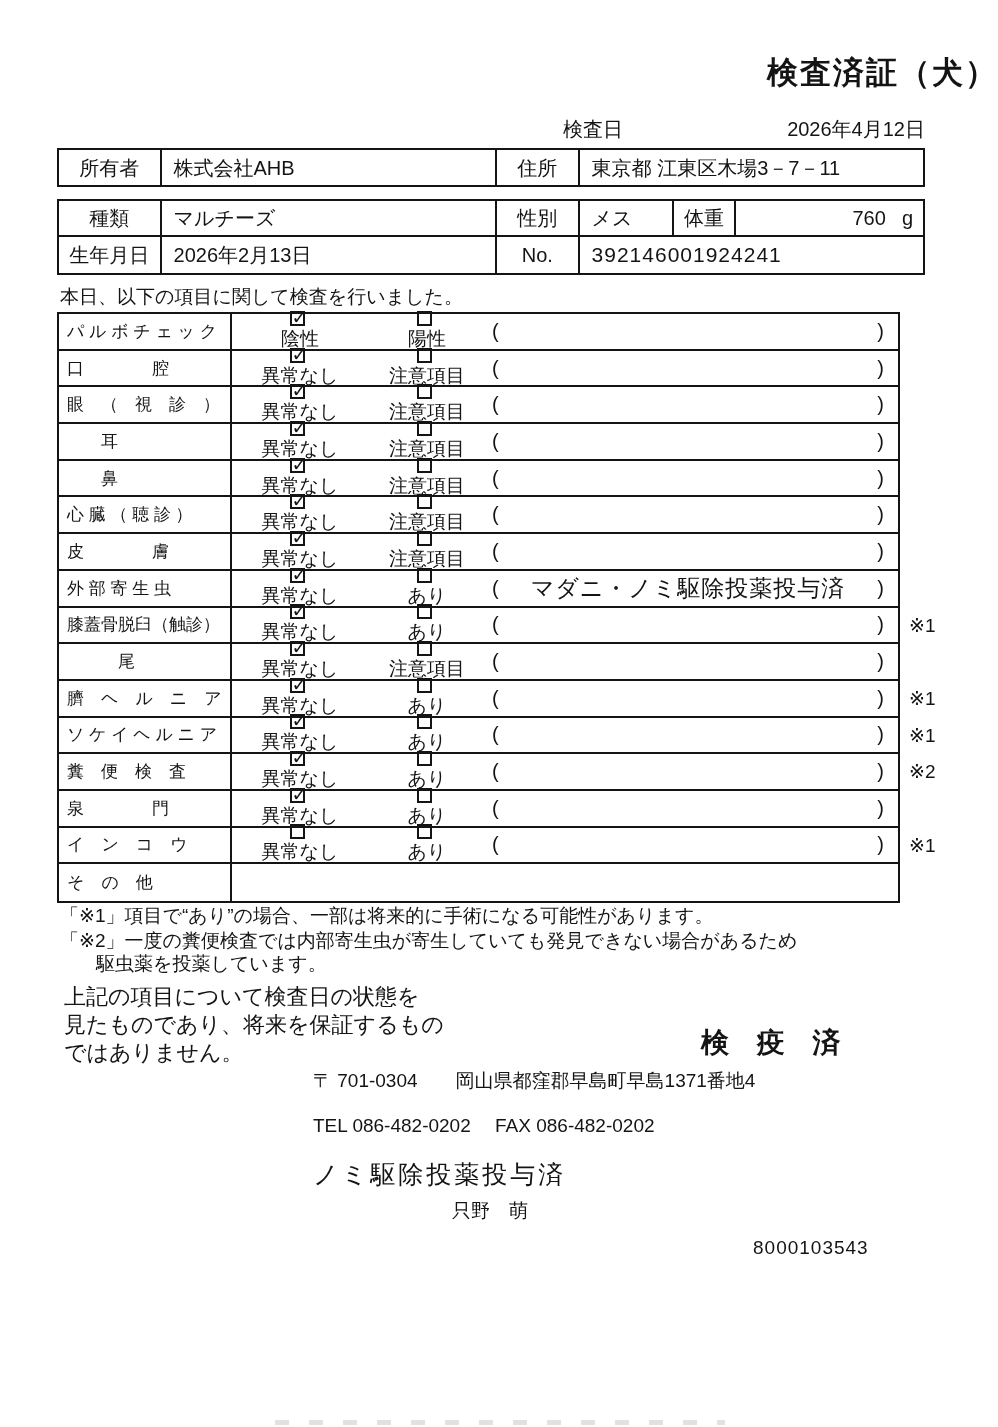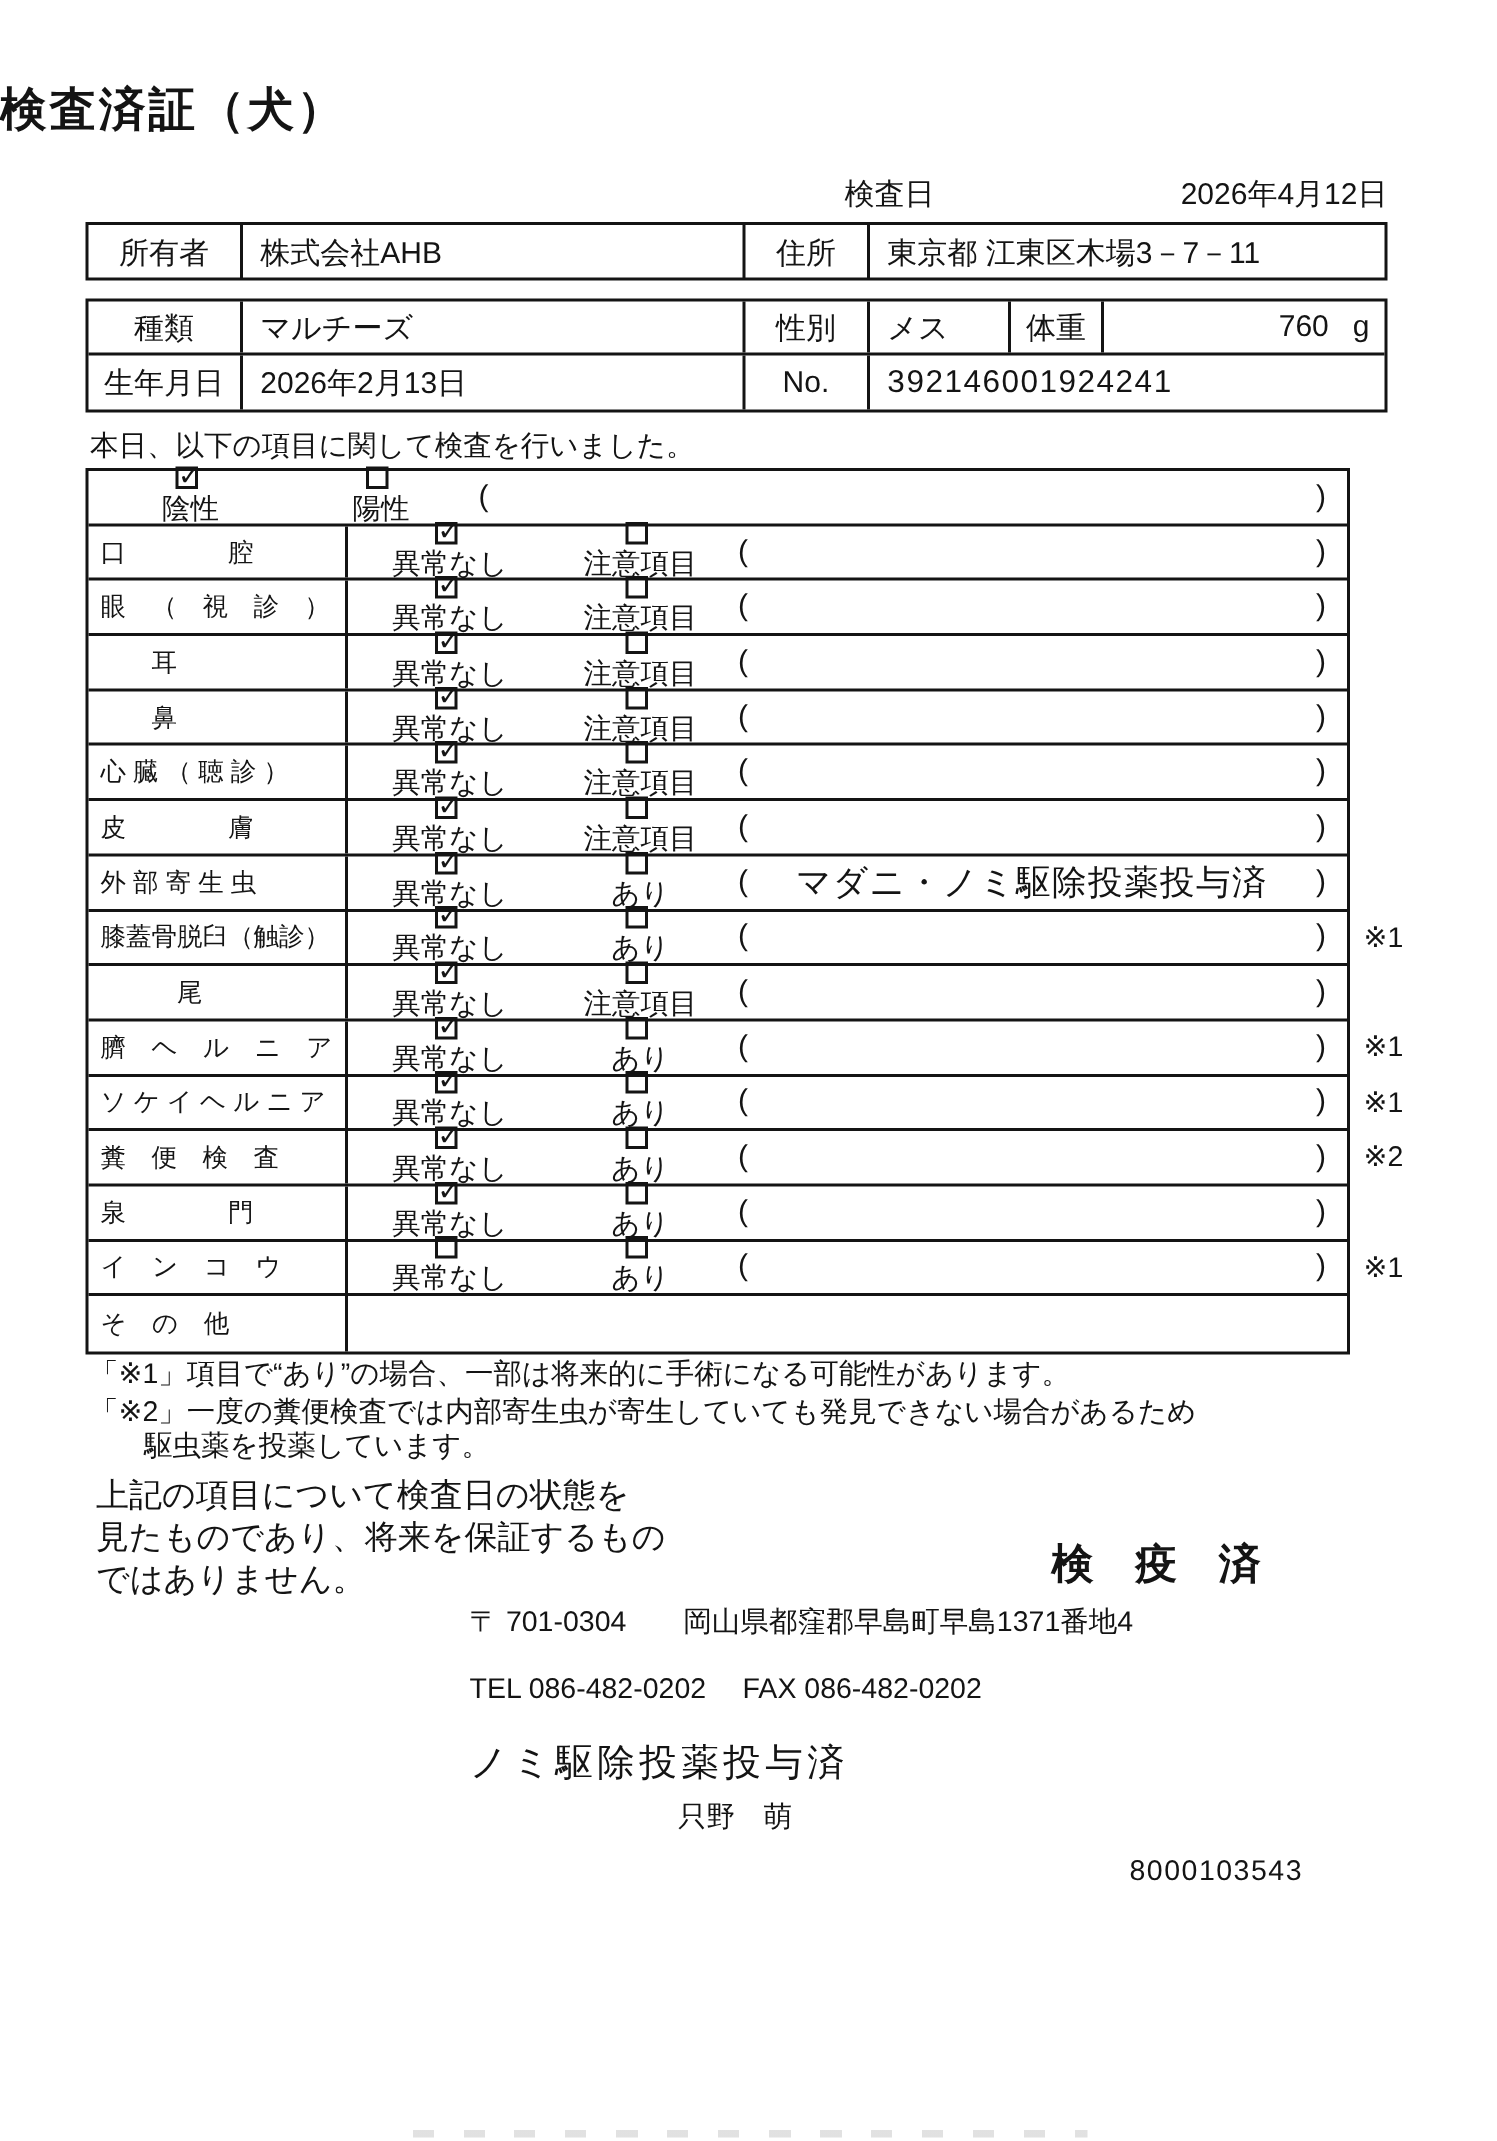--- a/index.html
+++ b/index.html
@@ -7,21 +7,21 @@
   .page {
     position:relative;
     width:998px; height:1427px;
     background:#ffffff;
     color:#141414;
     font-family:"Liberation Sans","DejaVu Sans",sans-serif;
     overflow:hidden;
   }
   .title {
     position:absolute; top:52px; left:0; width:100%;
-    text-align:left;
+    text-align:right;
     font-size:31px; font-weight:bold; letter-spacing:2px;
   }
   .exam-date-row {
     position:absolute; top:116px; left:563px; width:362px;
     display:flex; justify-content:space-between; align-items:center;
     font-size:20px;
   }
   
   .tbl { position:absolute; left:57px; width:868px; border:2px solid #141414; }
   .owner-tbl { top:148px; height:39px; }
@@ -130,20 +130,21 @@
       <div class="cell val br" style="width:337px">2026年2月13日</div>
       <div class="cell lbl br" style="width:83px">No.</div>
       <div class="cell val num" style="width:345px">392146001924241</div>
     </div>
   </div>
 
   <div class="intro">本日、以下の項目に関して検査を行いました。</div>
 
   <div class="check-table">
       <div class="crow">
+        <div class="citem">パ ル ボ チ ェ ッ ク</div>
         <div class="copt copt1">
           <span class="cb checked"></span>
           <span class="cb-label">陰性</span>
         </div>
         <div class="copt copt2">
           <span class="cb"></span>
           <span class="cb-label">陽性</span>
         </div>
         <div class="cparen">
           <span class="pmark">(</span>

